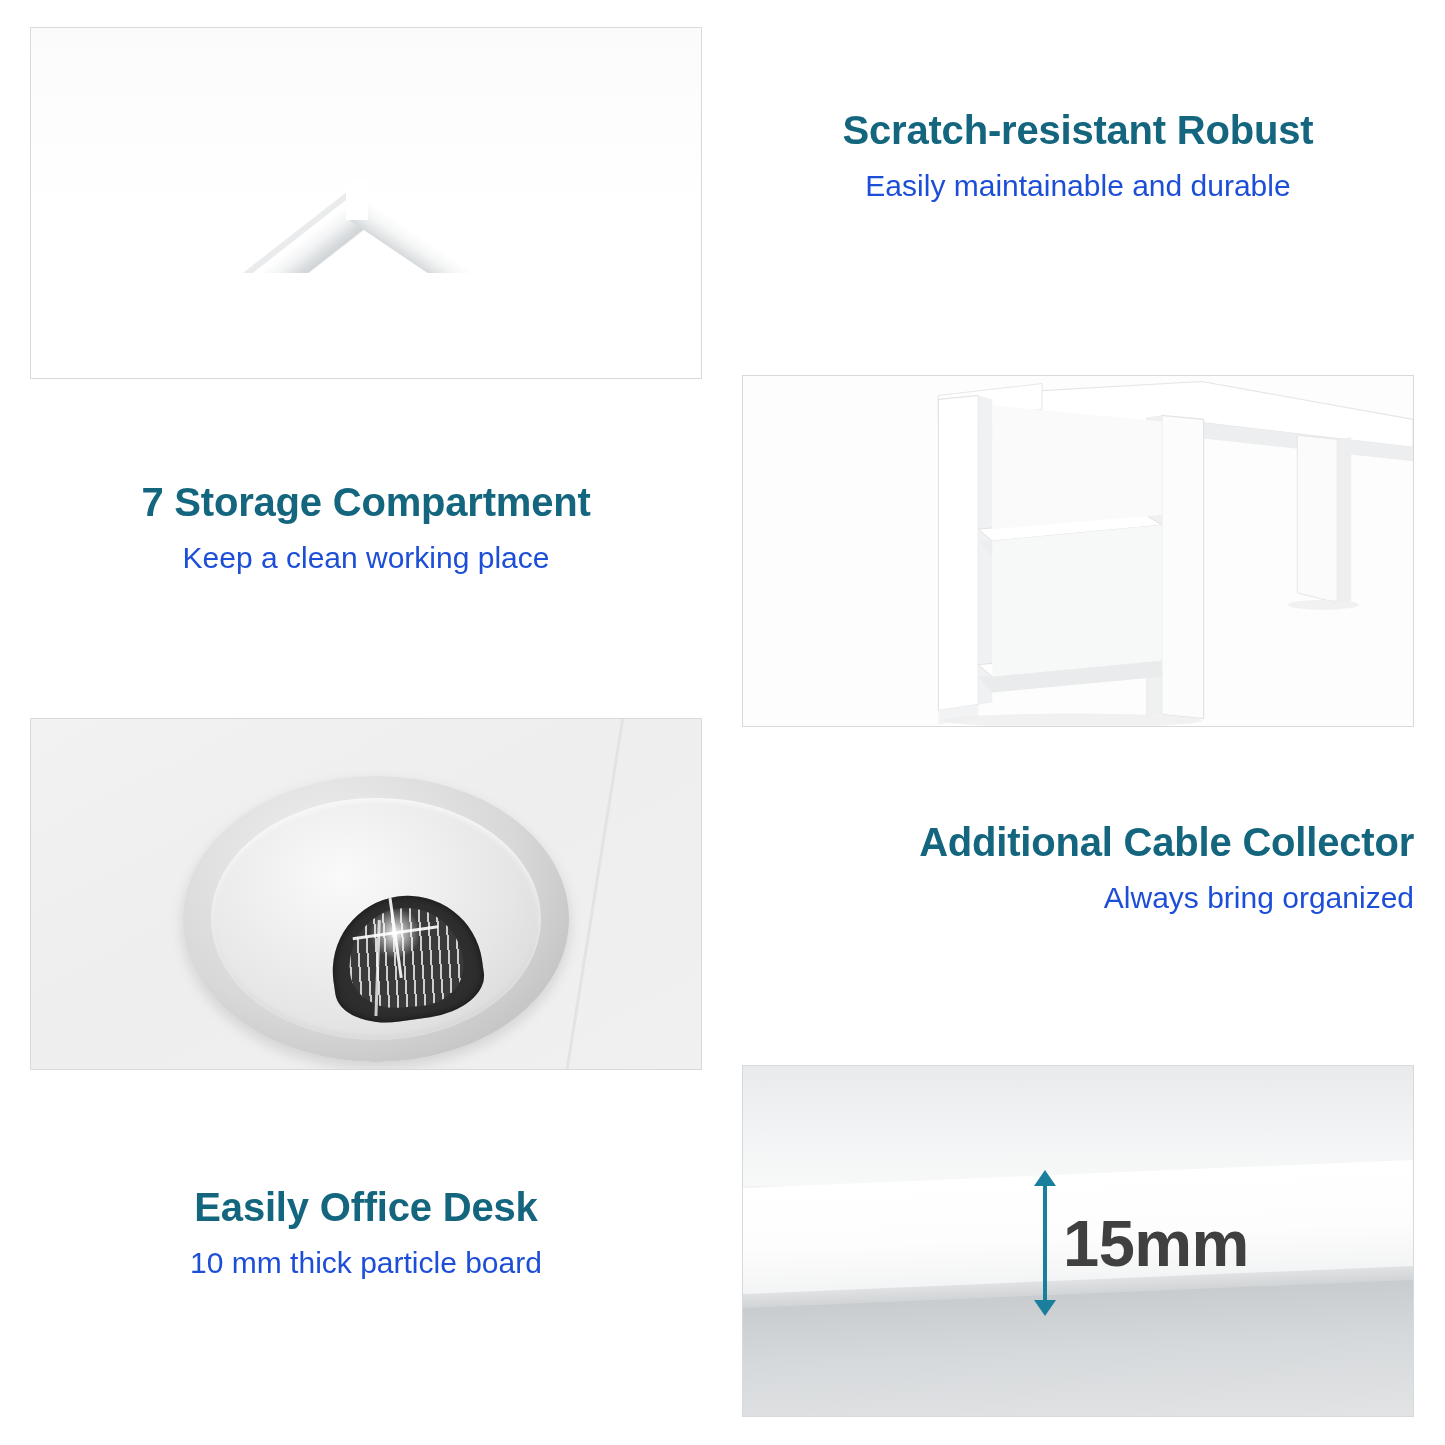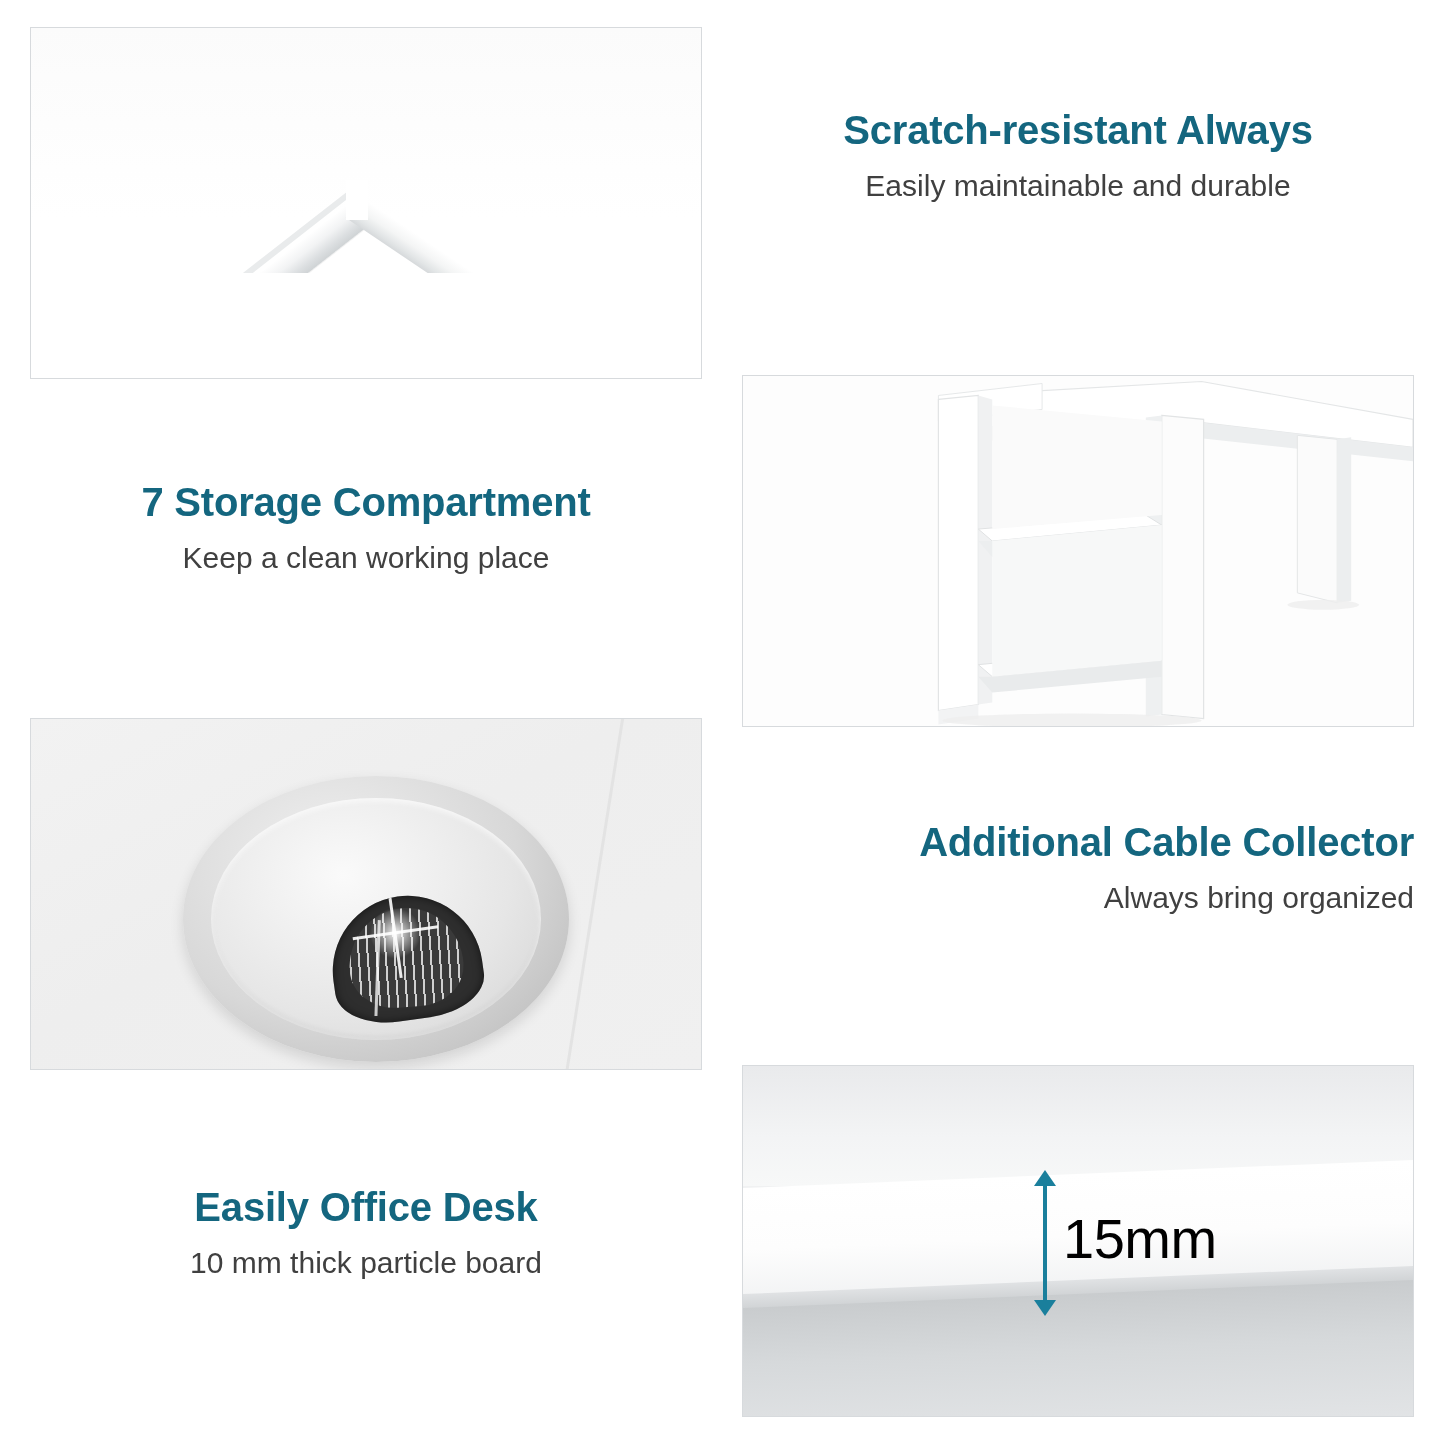--- a/index.html
+++ b/index.html
@@ -39,21 +39,21 @@
     font-size: 40px;
     font-weight: bold;
     color: #14667f;
     letter-spacing: -0.2px;
     line-height: 1.1;
     white-space: nowrap;
   }
   .txtblock .subtitle {
     font-size: 30px;
     font-weight: normal;
-    color: #404040;
+    color: #1d4ed8;
     line-height: 1.2;
     white-space: nowrap;
   }
   .txtblock.center { text-align: center; }
 
   
   #panel-desktop {
     left: 30px; top: 27px; width: 672px; height: 352px;
     background: #ffffff;
   }
@@ -228,23 +228,23 @@
     top: -2px;
     border-bottom: 16px solid #1a7f9c;
   }
   #panel-thickness .arrowbox .head-dn {
     bottom: -2px;
     border-top: 16px solid #1a7f9c;
   }
   #panel-thickness .dimlabel {
     position: absolute;
     left: 320px; top: 140px;
-    font-size: 56px;
-    font-weight: normal;
-    color: #000000;
+    font-size: 65px;
+    font-weight: bold;
+    color: #404040;
     letter-spacing: -0.5px;
   }
 
   
   #txt-scratch { left: 742px; top: 108px; width: 672px; }
   #txt-storage { left: 30px; top: 480px; width: 672px; }
   #txt-cable   { left: 742px; top: 820px; width: 672px; text-align: right; }
   #txt-robust  { left: 30px; top: 1185px; width: 672px; }
 
   .txtblock .title { margin: 0 0 16px 0; }
@@ -258,21 +258,21 @@
   <div class="panel" id="panel-desktop">
     <div class="shade-upper"></div>
     <div class="band-left-top"></div>
     <div class="band-left"></div>
     <div class="band-right"></div>
     <div class="vnotch"></div>
     <div class="shade-lower"></div>
   </div>
 
   <div class="txtblock center" id="txt-scratch">
-    <div class="title">Scratch-resistant Always</div>
+    <div class="title">Scratch-resistant Robust</div>
     <div class="subtitle">Easily maintainable and durable</div>
   </div>
 
   <div class="panel" id="panel-shelf">
     <svg class="shelfart" viewBox="0 0 672 352" preserveAspectRatio="xMidYMid slice">
       <rect x="0" y="0" width="672" height="352" fill="#fdfdfd"></rect>
 
       <polygon points="215,20 460,6 672,44 672,72 450,46 215,52" fill="#ffffff" stroke="#e4e6e7" stroke-width="1.2"></polygon>
       <polygon points="215,52 450,46 672,72 672,86 450,62 215,66" fill="#eceeef"></polygon>
 

